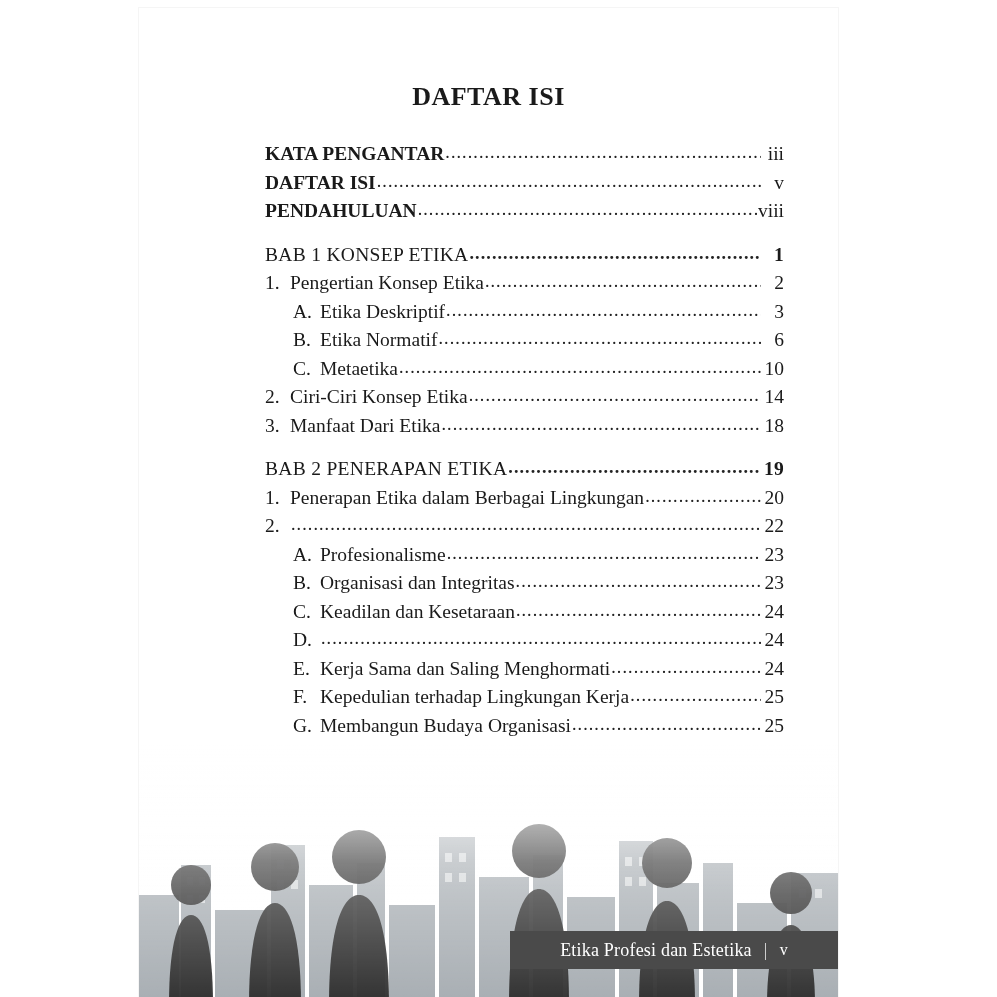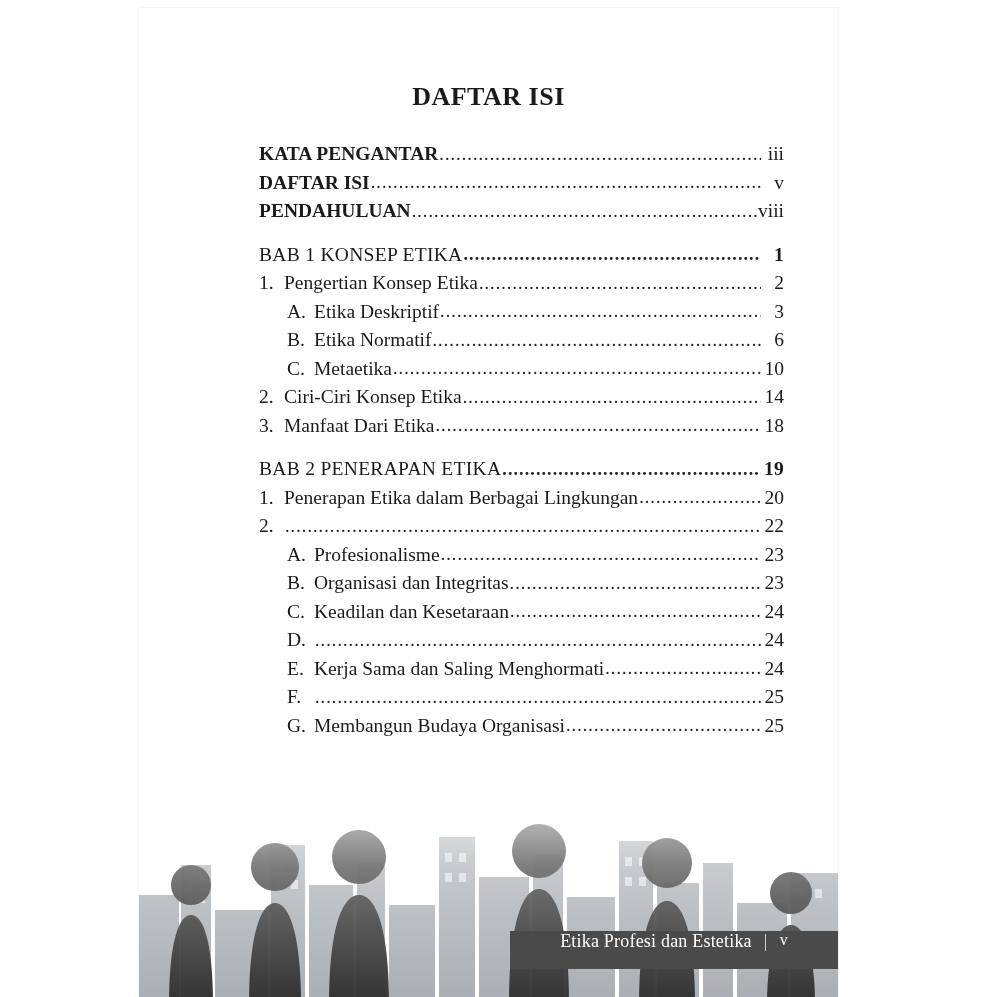--- a/index.html
+++ b/index.html
@@ -51,25 +51,26 @@
   .toc {
     position: absolute;
     top: 136px;
     left: 0;
     width: 699px;
     padding: 0 54px 0 120px;
     box-sizing: border-box;
   }
   .row {
     display: flex;
-    align-items: flex-end;
+    align-items: flex-start;
     font-size: 19.5px;
     line-height: 1.0;
     margin-bottom: 9px;
     white-space: nowrap;
+    margin-left: 6px;
   }
   .row.gap-before { margin-top: 24px; }
   .row .num {
     display: inline-block;
     flex: 0 0 auto;
     text-align: left;
   }
   .row .label {
     flex: 0 0 auto;
   }
@@ -98,21 +99,21 @@
   .front .label { font-weight: bold; }
   .footer-bar {
     position: absolute;
     right: 0;
     bottom: 36px;
     height: 38px;
     width: 328px;
     background: #4a4a4a;
     color: #ffffff;
     display: flex;
-    align-items: flex-start;
+    align-items: center;
     justify-content: center;
     font-size: 18px;
     letter-spacing: 0.2px;
   }
   .footer-bar .sep {
     margin: 0 12px;
     opacity: 0.8;
   }
   .footer-bar .pg { font-size: 16px; }
 </style>
@@ -325,20 +326,21 @@
 
       <div class="row lvl-2">
         <span class="num">E.</span>
         <span class="label">Kerja Sama dan Saling Menghormati</span>
         <span class="dots">................................................................................................................</span>
         <span class="page-no">24</span>
       </div>
 
       <div class="row lvl-2">
         <span class="num">F.</span>
+        <span class="label">Kepedulian terhadap Lingkungan Kerja</span>
         <span class="dots">................................................................................................................</span>
         <span class="page-no">25</span>
       </div>
 
       <div class="row lvl-2">
         <span class="num">G.</span>
         <span class="label">Membangun Budaya Organisasi</span>
         <span class="dots">................................................................................................................</span>
         <span class="page-no">25</span>
       </div>

